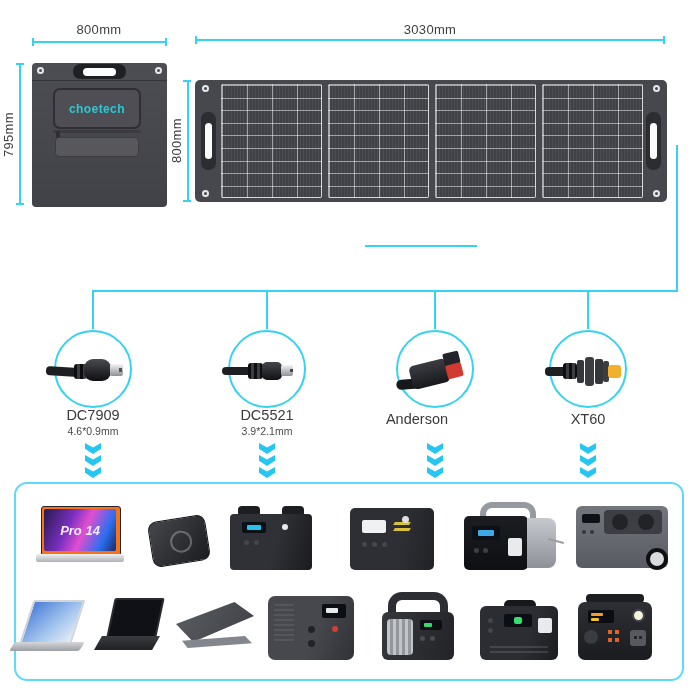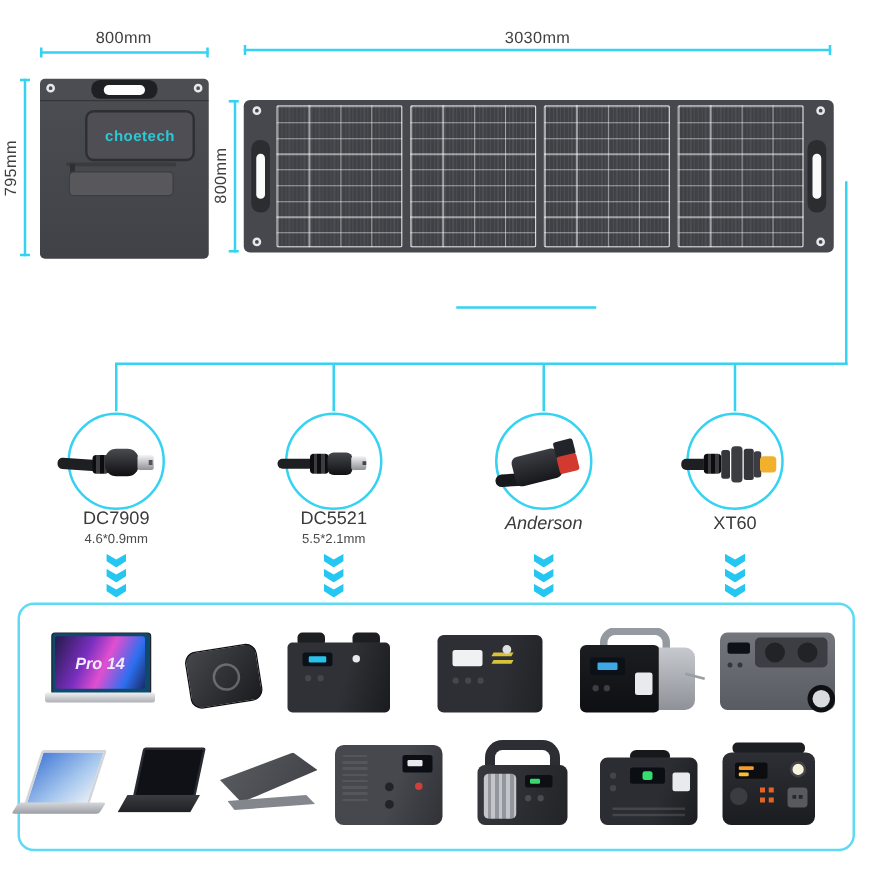--- a/index.html
+++ b/index.html
@@ -55,21 +55,21 @@
   <div class="tick" style="left:16px;top:63px;width:8px;height:2px;"></div>
   <div class="tick" style="left:16px;top:203px;width:8px;height:2px;"></div>
 
   <div class="panel" style="left:32px;top:63px;width:135px;height:144px;border-radius:4px;">
     <div class="part" style="left:0;top:17px;width:135px;height:1px;background:rgba(0,0,0,.3);"></div>
     <div class="part" style="left:41px;top:1px;width:53px;height:15px;background:#1f2023;border-radius:7px;">
       <div class="part" style="left:10px;top:4px;width:33px;height:8px;background:#fdfdfd;border-radius:5px;"></div>
     </div>
     <div class="screw" style="left:5px;top:4px;"></div>
     <div class="screw" style="left:123px;top:4px;"></div>
-    <div class="part" style="left:36px;top:25px;width:88px;height:41px;background:#4e4e54;border:2px solid #2e2e33;border-radius:7px;box-sizing:border-box;display:flex;align-items:center;justify-content:center;">
+    <div class="part" style="left:21px;top:25px;width:88px;height:41px;background:#4e4e54;border:2px solid #2e2e33;border-radius:7px;box-sizing:border-box;display:flex;align-items:center;justify-content:center;">
       <span class="logo-text">choetech</span>
     </div>
     <div class="part" style="left:21px;top:67px;width:88px;height:3px;background:#3a3a3f;border-radius:2px;"></div>
     <div class="part" style="left:24px;top:68px;width:4px;height:9px;background:#2e2e33;border-radius:1px;"></div>
     <div class="part" style="left:23px;top:74px;width:84px;height:20px;background:#57575c;border:1px solid #3c3c41;border-radius:4px;box-sizing:border-box;"></div>
   </div>
 
   <div class="dim-label" style="left:390px;top:22px;width:80px;">3030mm</div>
   <div class="line" style="left:195px;top:39px;width:470px;height:2px;"></div>
   <div class="tick" style="left:195px;top:36px;width:2px;height:8px;"></div>
@@ -142,22 +142,22 @@
       <div class="part" style="left:34px;top:25px;width:9px;height:29px;background:#3c3d42;border-radius:3px;"></div>
       <div class="part" style="left:44px;top:27px;width:8px;height:25px;background:#35363b;border-radius:2px;"></div>
       <div class="part" style="left:52px;top:29px;width:6px;height:21px;background:#3c3d42;border-radius:2px;"></div>
       <div class="part" style="left:57px;top:33px;width:13px;height:13px;background:#f2b12c;border-radius:3px;"></div>
     </div>
   </div>
 
   <div class="conn-label" style="left:33px;top:407px;">DC7909</div>
   <div class="conn-sub" style="left:33px;top:425px;">4.6*0.9mm</div>
   <div class="conn-label" style="left:207px;top:407px;">DC5521</div>
-  <div class="conn-sub" style="left:207px;top:425px;">5.5*2.1mm</div>
-  <div class="conn-label" style="left:375px;top:411px;font-style:italic;">Anderson</div>
+  <div class="conn-sub" style="left:207px;top:425px;">3.9*2.1mm</div>
+  <div class="conn-label" style="left:357px;top:411px;">Anderson</div>
   <div class="conn-label" style="left:528px;top:411px;">XT60</div>
 
   <div class="chev-stack" style="left:85px;top:443px;">
     <div class="chev"></div>
     <div class="chev"></div>
     <div class="chev"></div>
   </div>
   <div class="chev-stack" style="left:259px;top:443px;">
     <div class="chev"></div>
     <div class="chev"></div>
@@ -170,21 +170,21 @@
   </div>
   <div class="chev-stack" style="left:580px;top:443px;">
     <div class="chev"></div>
     <div class="chev"></div>
     <div class="chev"></div>
   </div>
 
   <div class="dev-box"></div>
 
   <div class="dev" style="left:36px;top:506px;width:88px;height:62px;">
-    <div class="part" style="left:5px;top:0;width:78px;height:48px;background:#0c4a6e;border:1px solid #23232b;border-radius:3px;">
+    <div class="part" style="left:5px;top:0;width:78px;height:48px;background:#f97316;border:1px solid #23232b;border-radius:3px;">
       <div class="part" style="left:2px;top:2px;width:72px;height:42px;border-radius:2px;background:linear-gradient(115deg,#251a4a 0%,#7a2fc0 35%,#e14fd0 55%,#2b6ff0 80%,#1a2a66 100%);display:flex;align-items:center;justify-content:center;">
         <span style="color:#f2ecff;font-weight:bold;font-style:italic;font-size:13px;">Pro 14</span>
       </div>
     </div>
     <div class="part" style="left:0;top:48px;width:88px;height:8px;background:linear-gradient(180deg,#f0f0f2,#aeb0b5);border-radius:2px;"></div>
   </div>
 
   <div class="dev" style="left:148px;top:514px;width:62px;height:54px;">
     <div class="part" style="left:2px;top:4px;width:56px;height:44px;background:linear-gradient(135deg,#45474c,#1b1c1f);border:1px solid #0e0f11;border-radius:9px;transform:rotate(-9deg);">
       <div class="part" style="left:19px;top:12px;width:18px;height:18px;border:2px solid rgba(255,255,255,.28);border-radius:50%;"></div>

